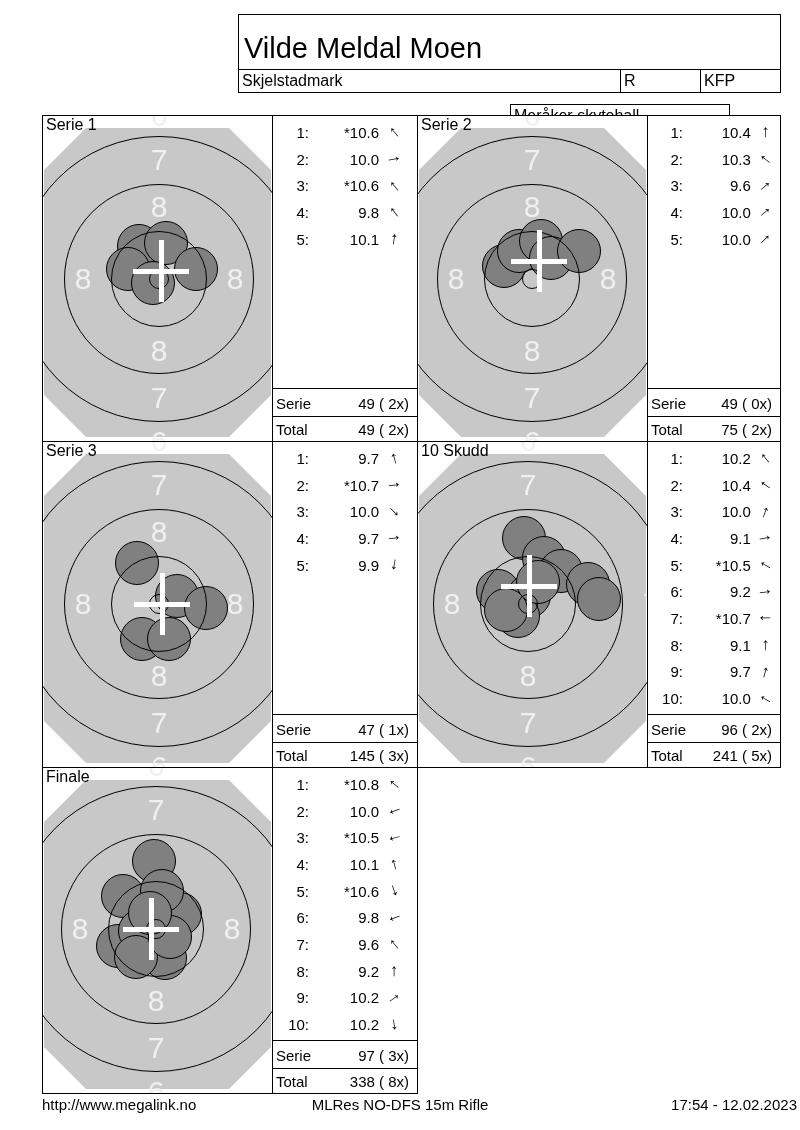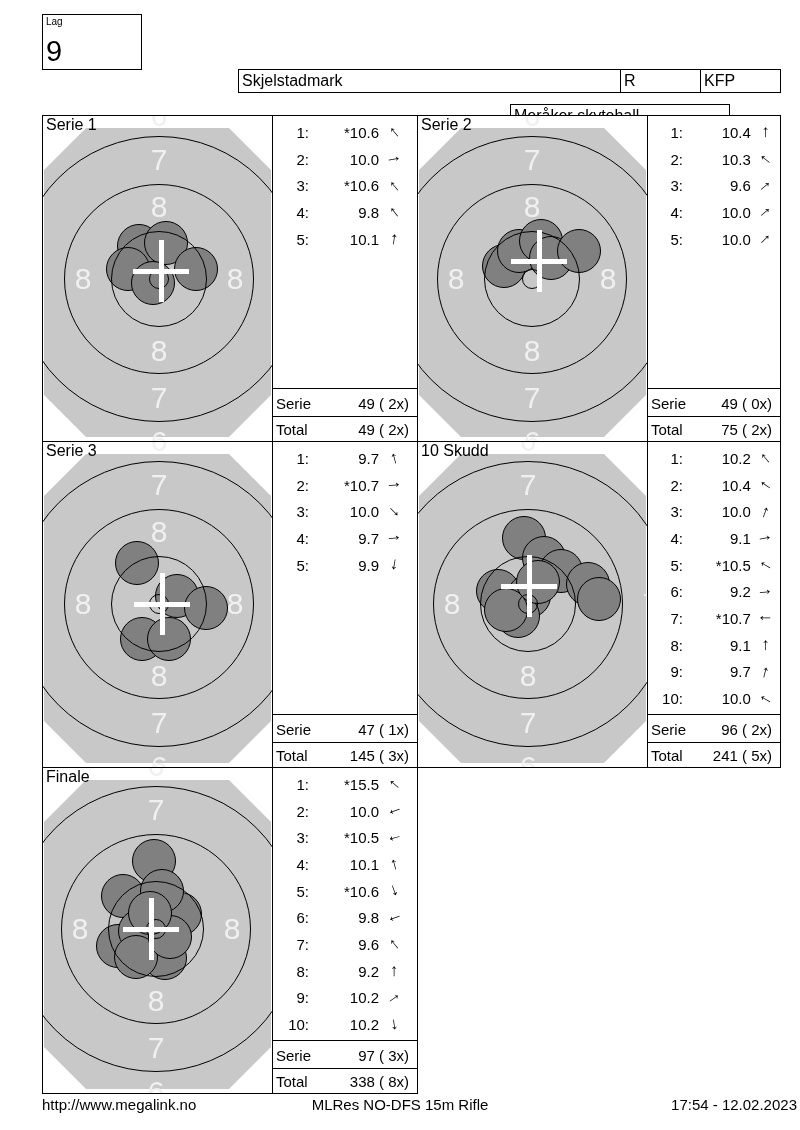--- a/index.html
+++ b/index.html
@@ -37,23 +37,22 @@
   .footer{position:absolute;left:0;right:0;top:1096px;height:16px;font-size:15px;}
   .f-left{position:absolute;left:42px;top:0;}
   .f-center{position:absolute;left:0;right:0;top:0;text-align:center;}
   .f-right{position:absolute;right:3px;top:0;}
 </style>
 </head>
 <body>
 
 <div class="page">
 
-  <div class="cell" style="left:42px;top:14px;width:100px;height:56px">
-    <div class="mini">Lag</div>
-    <div class="big">9</div>
+  <div class="cell" style="left:238px;top:14px;width:543px;height:56px">
+    <div class="name-text">Vilde Meldal Moen</div>
   </div>
 
   <div class="cell" style="left:238px;top:69px;width:383px;height:24px">
     <div class="hcell-text">Skjelstadmark</div>
   </div>
   <div class="cell" style="left:620px;top:69px;width:81px;height:24px">
     <div class="hcell-text">R</div>
   </div>
   <div class="cell" style="left:700px;top:69px;width:81px;height:24px">
     <div class="hcell-text">KFP</div>
@@ -365,21 +364,21 @@
         <div class="ring" style="left: 18px; top: 66px; width: 190px; height: 190px; border-color: rgb(0, 0, 0); z-index: 3;"></div>
         <div class="ring" style="left: -30px; top: 18px; width: 286px; height: 286px; border-color: rgb(0, 0, 0); z-index: 3;"></div>
         <div class="cross-h" style="left: 80px; top: 158.5px; background: rgb(255, 255, 255);"></div>
         <div class="cross-v" style="left: 105.5px; top: 130px; background: rgb(255, 255, 255);"></div>
         <div class="ptitle">Finale</div>
       </div>
       <div class="cell score-cell" style="left: 272px; top: 767px; width: 146px; height: 327px;">
         <div class="score-body">
           <div class="shot-row">
             <div class="shot-no">1:</div>
-            <div class="shot-val">*15.5</div>
+            <div class="shot-val">*10.8</div>
             <div class="shot-arrow"><span style="transform: rotate(-50deg);">↑</span></div>
           </div>
           <div class="shot-row">
             <div class="shot-no">2:</div>
             <div class="shot-val">10.0</div>
             <div class="shot-arrow"><span style="transform: rotate(-110deg);">↑</span></div>
           </div>
           <div class="shot-row">
             <div class="shot-no">3:</div>
             <div class="shot-val">*10.5</div>

